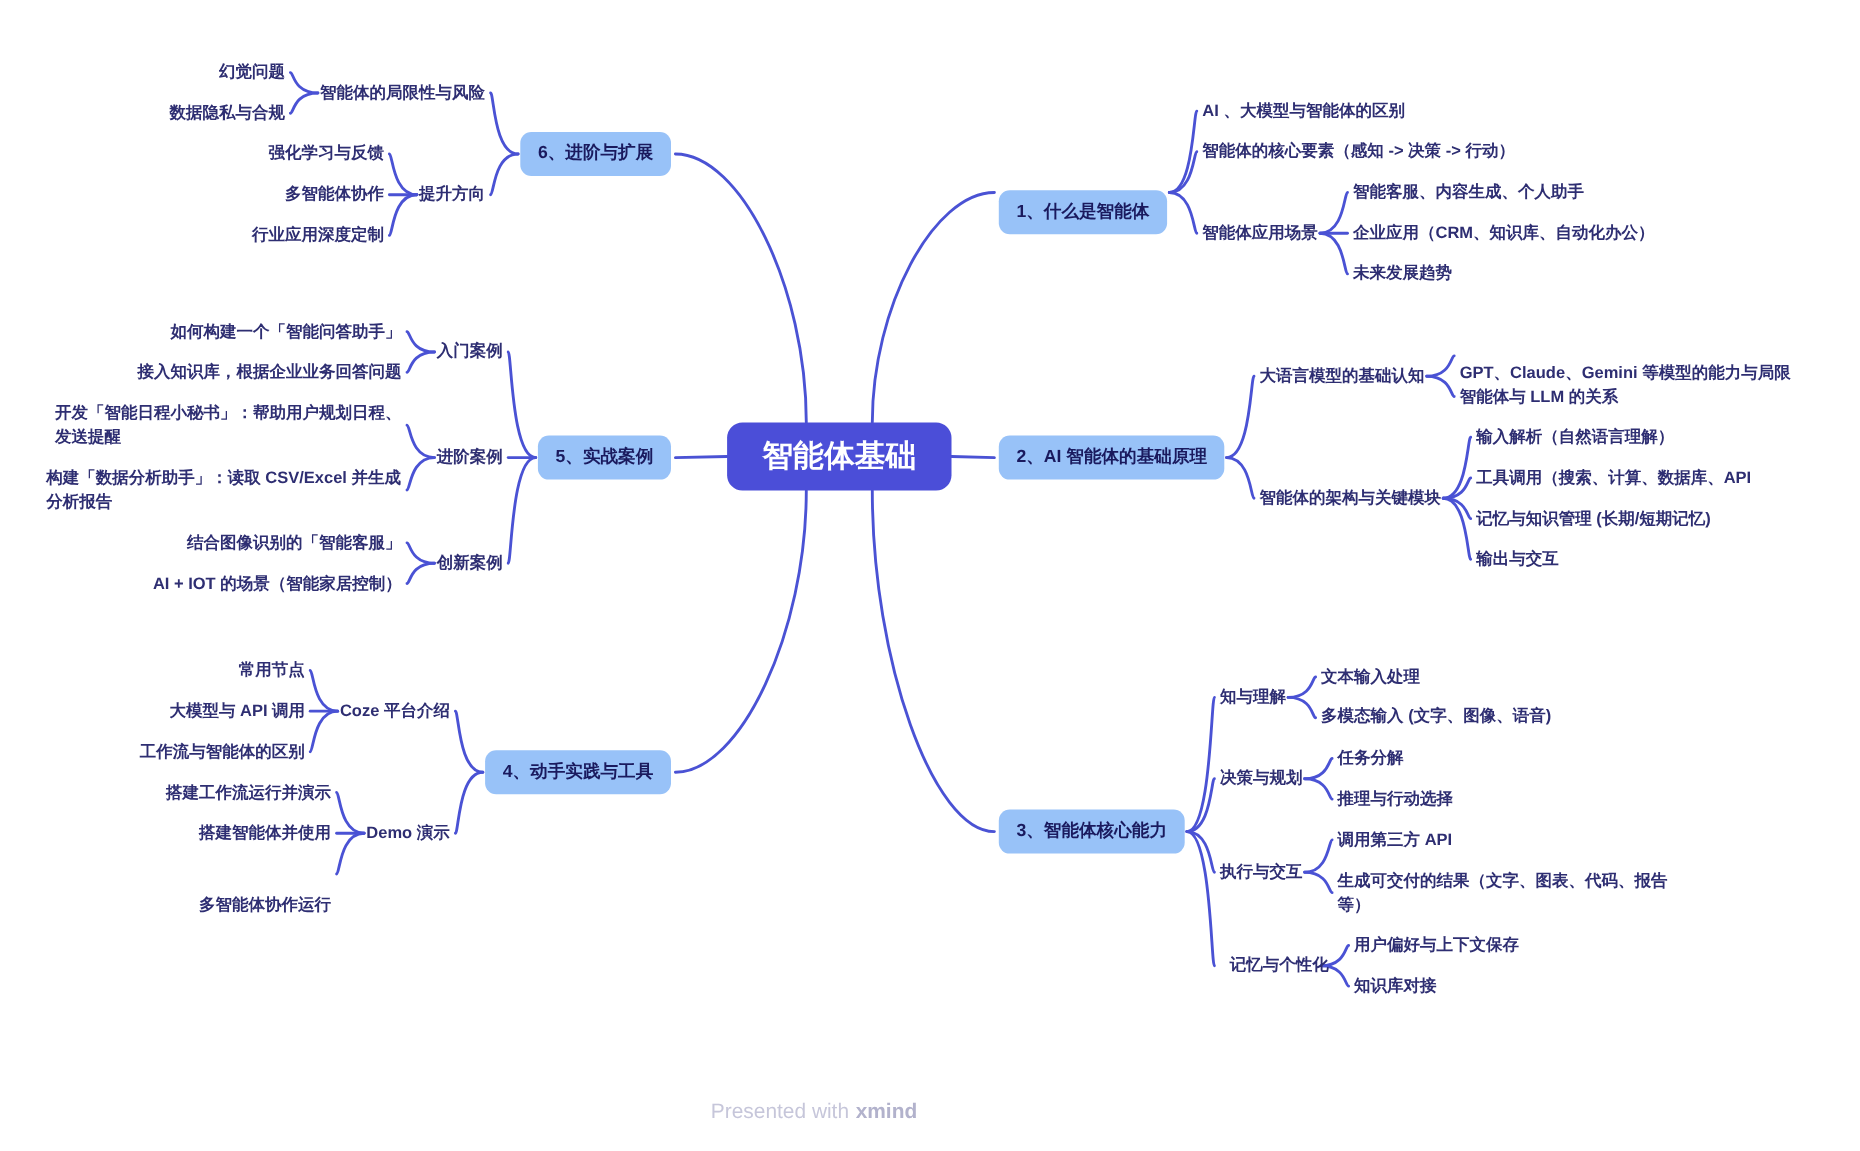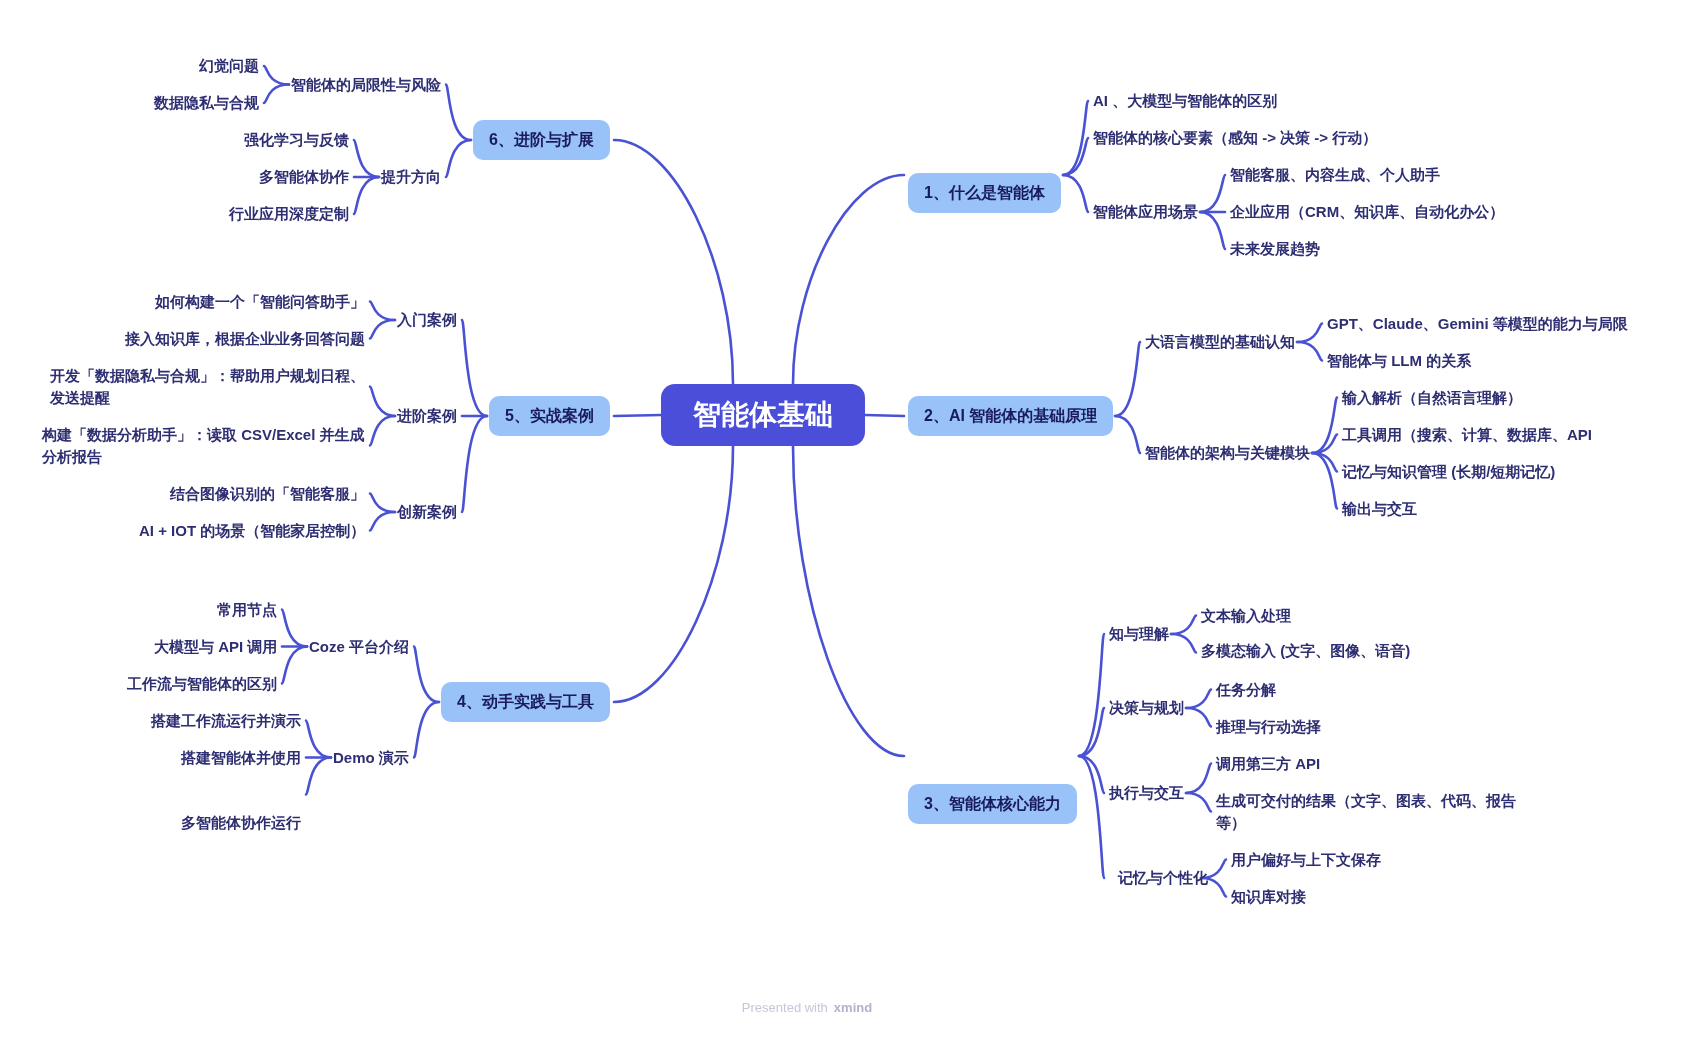--- a/index.html
+++ b/index.html
@@ -6,22 +6,22 @@
   .canvas{position:relative;width:1691px;height:1046px;background:var(--canvas-bg,#fff);overflow:hidden;
     font-family:"Liberation Sans","DejaVu Sans",sans-serif;}
   svg.links{position:absolute;left:0;top:0;}
   .wire{fill:none;stroke:var(--line,#4a52d4);stroke-width:2.6;stroke-linecap:round;}
   .node{position:absolute;width:max-content;max-width:420px;white-space:pre-line;
     font-size:15px;font-weight:600;line-height:22px;color:var(--leaf-text,#2e2e72);}
   .main-topic{background:var(--branch-bg,#98c2f8);color:var(--branch-text,#1a1a5e);
     font-size:16px;font-weight:700;line-height:20px;padding:10px 16px;border-radius:10px;}
   .central-topic{background:var(--central-bg,#4b4ed8);color:var(--central-text,#fff);
     font-size:28px;font-weight:700;line-height:34px;padding:14px 32px;border-radius:14px;}
-  .footer{position:absolute;left:807px;top:1000px;transform:translateX(-50%);
-    font-size:13px;color:var(--footer-text,#c6c6da);white-space:nowrap;font-weight:400;}
+  .footer{position:absolute;left:740px;top:1000px;transform:translateX(-50%);
+    font-size:19px;color:var(--footer-text,#c6c6da);white-space:nowrap;font-weight:400;}
   .footer .brand{font-weight:700;color:var(--footer-brand,#b2b2cc);margin-left:6px;}
 </style>
 </head>
 <body>
 
 <div class="canvas">
   <svg class="links" width="1691" height="1046" viewBox="0 0 1691 1046">
       <path class="wire" d="M 793 384 C 793 279.5, 848.5 175, 904 175"></path>
       <path class="wire" d="M 1063 175 C 1085 175, 1085 101, 1088 101"></path>
       <path class="wire" d="M 1063 175 C 1085 175, 1085 138, 1088 138"></path>
@@ -83,28 +83,28 @@
     <div class="node central-topic" id="central" style="left: 661px; top: 384px;">智能体基础</div>
   <div class="node main-topic" style="left: 908px; top: 173px;">1、什么是智能体</div>
       <div class="node sub-topic" style="left: 1093px; top: 90px;">AI 、大模型与智能体的区别</div>
       <div class="node sub-topic" style="left: 1093px; top: 127px;">智能体的核心要素（感知 -&gt; 决策 -&gt; 行动）</div>
       <div class="node sub-topic" style="left: 1093px; top: 201px;">智能体应用场景</div>
       <div class="node sub-topic" style="left: 1230px; top: 164px;">智能客服、内容生成、个人助手</div>
       <div class="node sub-topic" style="left: 1230px; top: 201px;">企业应用（CRM、知识库、自动化办公）</div>
       <div class="node sub-topic" style="left: 1230px; top: 238px;">未来发展趋势</div>
       <div class="node main-topic" style="left: 908px; top: 396px;">2、AI 智能体的基础原理</div>
       <div class="node sub-topic" style="left: 1145px; top: 331px;">大语言模型的基础认知</div>
-      <div class="node sub-topic" style="left: 1327px; top: 313px;">GPT、Claude、Gemini 等模型的能力与局限</div>
+      <div class="node sub-topic" style="left: 1327px; top: 329px;">GPT、Claude、Gemini 等模型的能力与局限</div>
       <div class="node sub-topic" style="left: 1327px; top: 350px;">智能体与 LLM 的关系</div>
       <div class="node sub-topic" style="left: 1145px; top: 442px;">智能体的架构与关键模块</div>
       <div class="node sub-topic" style="left: 1342px; top: 387px;">输入解析（自然语言理解）</div>
       <div class="node sub-topic" style="left: 1342px; top: 424px;">工具调用（搜索、计算、数据库、API</div>
       <div class="node sub-topic" style="left: 1342px; top: 461px;">记忆与知识管理 (长期/短期记忆)</div>
       <div class="node sub-topic" style="left: 1342px; top: 498px;">输出与交互</div>
-      <div class="node main-topic" style="left: 908px; top: 736px; margin-top: 48px;">3、智能体核心能力</div>
+      <div class="node main-topic" style="left: 908px; top: 736px;">3、智能体核心能力</div>
       <div class="node sub-topic" style="left: 1109px; top: 623px;">知与理解</div>
       <div class="node sub-topic" style="left: 1201px; top: 605px;">文本输入处理</div>
       <div class="node sub-topic" style="left: 1201px; top: 640px;">多模态输入 (文字、图像、语音)</div>
       <div class="node sub-topic" style="left: 1109px; top: 697px;">决策与规划</div>
       <div class="node sub-topic" style="left: 1216px; top: 679px;">任务分解</div>
       <div class="node sub-topic" style="left: 1216px; top: 716px;">推理与行动选择</div>
       <div class="node sub-topic" style="left: 1109px; top: 782px;">执行与交互</div>
       <div class="node sub-topic" style="left: 1216px; top: 753px;">调用第三方 API</div>
       <div class="node sub-topic" style="left: 1216px; top: 790px;">生成可交付的结果（文字、图表、代码、报告
 等）</div>
@@ -118,21 +118,21 @@
       <div class="node sub-topic" style="left: 127px; top: 673px; text-align: center;">工作流与智能体的区别</div>
       <div class="node sub-topic" style="left: 333px; top: 747px;">Demo 演示</div>
       <div class="node sub-topic" style="left: 151px; top: 710px;">搭建工作流运行并演示</div>
       <div class="node sub-topic" style="left: 181px; top: 747px;">搭建智能体并使用</div>
       <div class="node sub-topic" style="left: 181px; top: 812px;">多智能体协作运行</div>
       <div class="node main-topic" style="left: 489px; top: 396px;">5、实战案例</div>
       <div class="node sub-topic" style="left: 397px; top: 309px;">入门案例</div>
       <div class="node sub-topic" style="left: 155px; top: 291px;">如何构建一个「智能问答助手」</div>
       <div class="node sub-topic" style="left: 125px; top: 328px;">接入知识库，根据企业业务回答问题</div>
       <div class="node sub-topic" style="left: 397px; top: 405px;">进阶案例</div>
-      <div class="node sub-topic" style="left: 50px; top: 365px;">开发「数据隐私与合规」：帮助用户规划日程、
+      <div class="node sub-topic" style="left: 50px; top: 365px;">开发「智能日程小秘书」：帮助用户规划日程、
 发送提醒</div>
       <div class="node sub-topic" style="left: 42px; top: 424px;">构建「数据分析助手」：读取 CSV/Excel 并生成
 分析报告</div>
       <div class="node sub-topic" style="left: 397px; top: 501px;">创新案例</div>
       <div class="node sub-topic" style="left: 170px; top: 483px;">结合图像识别的「智能客服」</div>
       <div class="node sub-topic" style="left: 139px; top: 520px;">AI + IOT 的场景（智能家居控制）</div>
       <div class="node main-topic" style="left: 473px; top: 120px;">6、进阶与扩展</div>
       <div class="node sub-topic" style="left: 291px; top: 74px;">智能体的局限性与风险</div>
       <div class="node sub-topic" style="left: 199px; top: 55px;">幻觉问题</div>
       <div class="node sub-topic" style="left: 154px; top: 92px;">数据隐私与合规</div>

